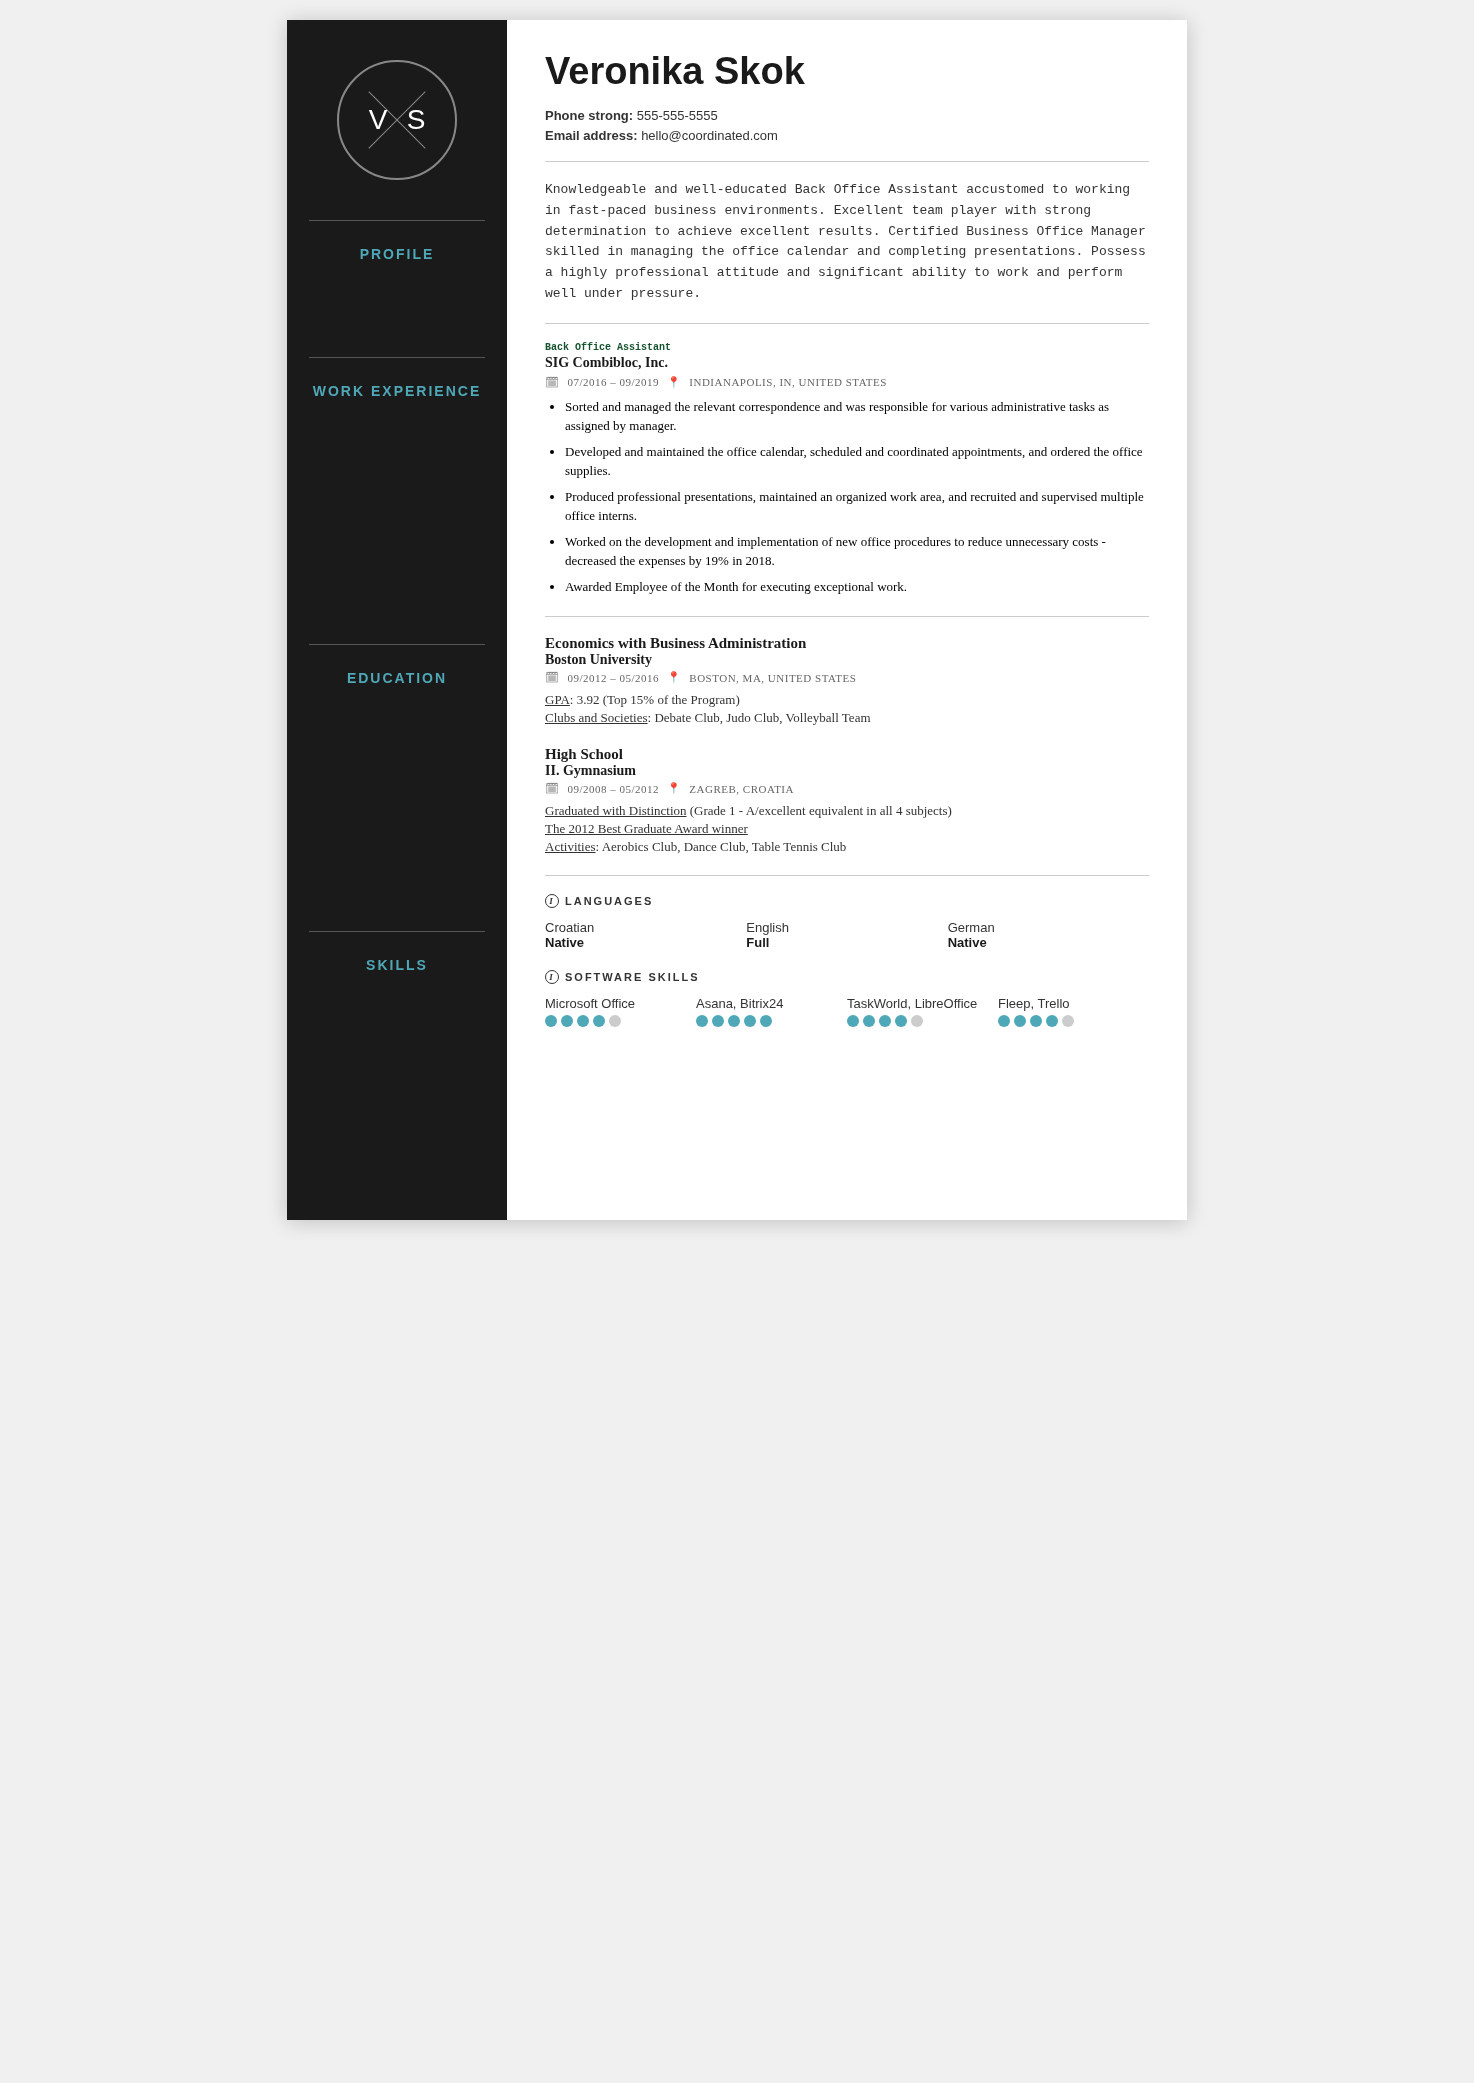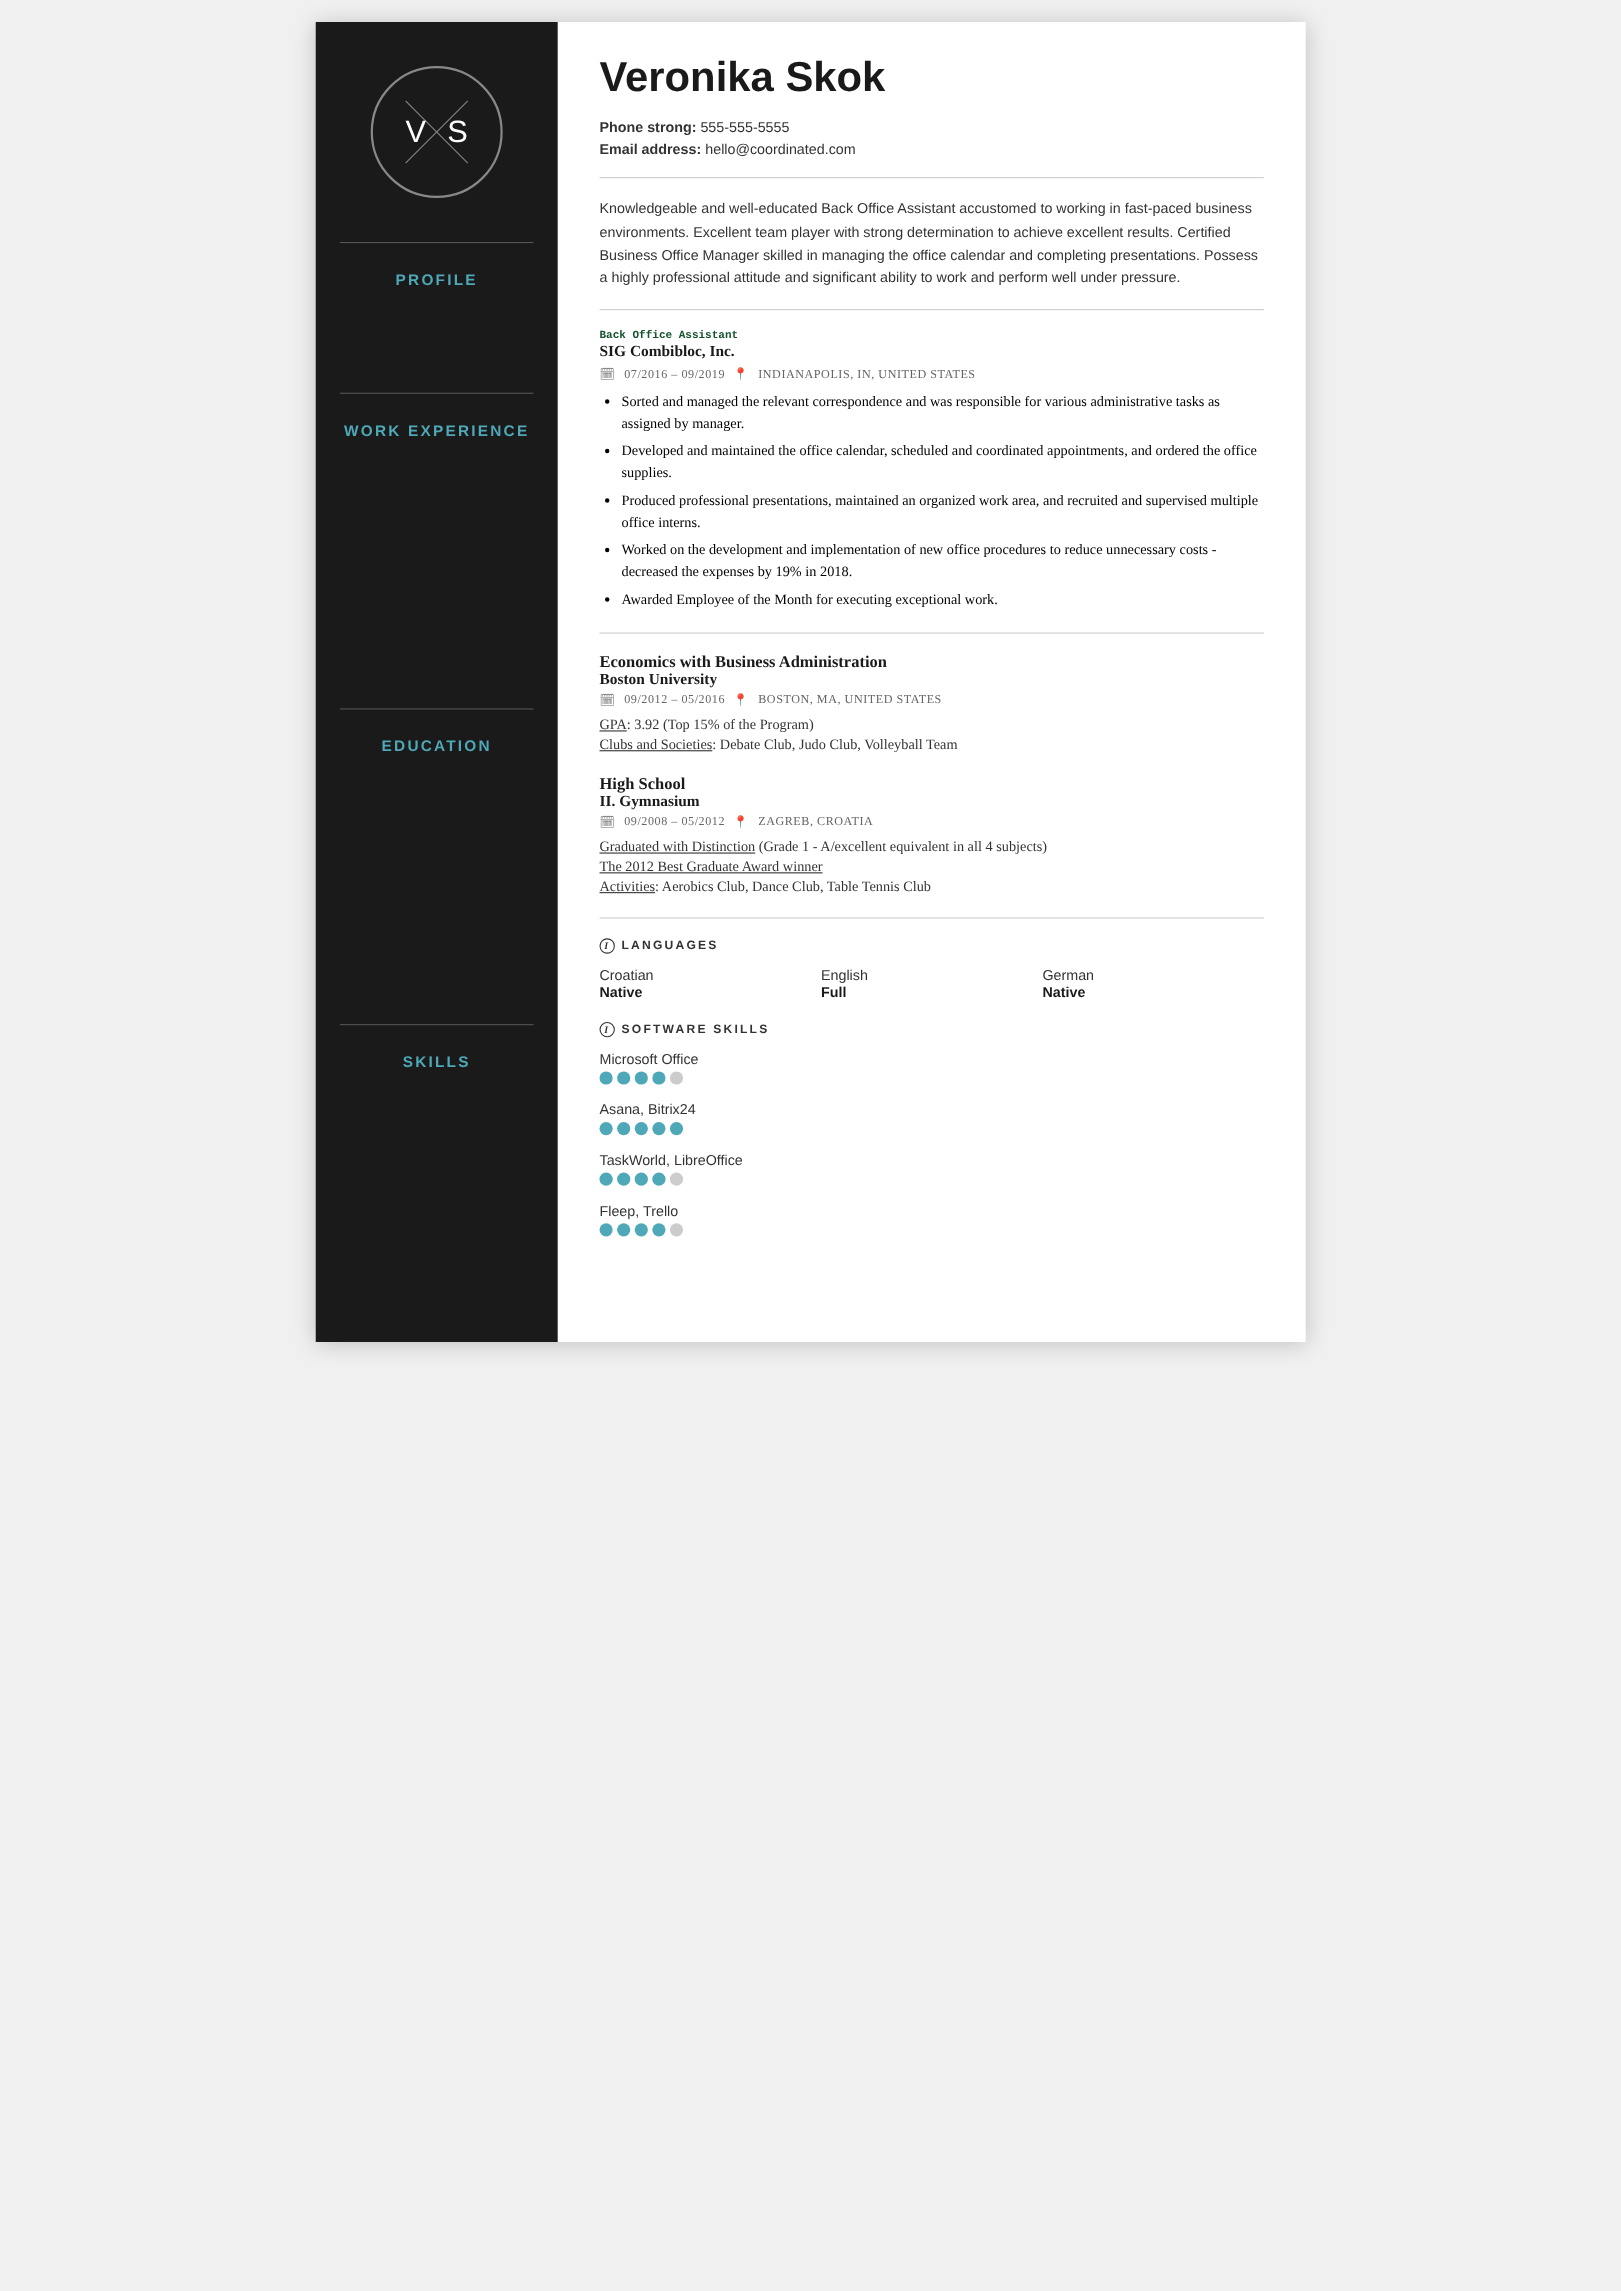--- a/index.html
+++ b/index.html
@@ -108,21 +108,21 @@
     .contact-info strong {
       font-weight: bold;
     }
     .main-divider {
       width: 100%;
       height: 1px;
       background: #ccc;
       margin: 18px 0;
     }
     .section-content {
-      font-family: Liberation Sans, sans-serif;
+      font-family: Liberation Mono, monospace;
       font-size: 13px;
       color: #333;
       line-height: 1.6;
     }
     .job-title {
       font-size: 10px;
       font-weight: bold;
       color: #14532d;
       margin-bottom: 2px;
       font-family: Liberation Mono, monospace;
@@ -229,21 +229,21 @@
       border-radius: 50%;
     }
     .dot-filled {
       background: #4fa8b8;
     }
     .dot-empty {
       background: #ccc;
     }
     .software-grid {
       display: grid;
-      grid-template-columns: 1fr;
+      grid-template-columns: 1fr 1fr 1fr 1fr;
       gap: 15px 0;
     }
     .software-item {
       font-family: Arial, sans-serif;
       font-size: 13px;
       color: #333;
     }
   </style>
 </head>
 <body>

